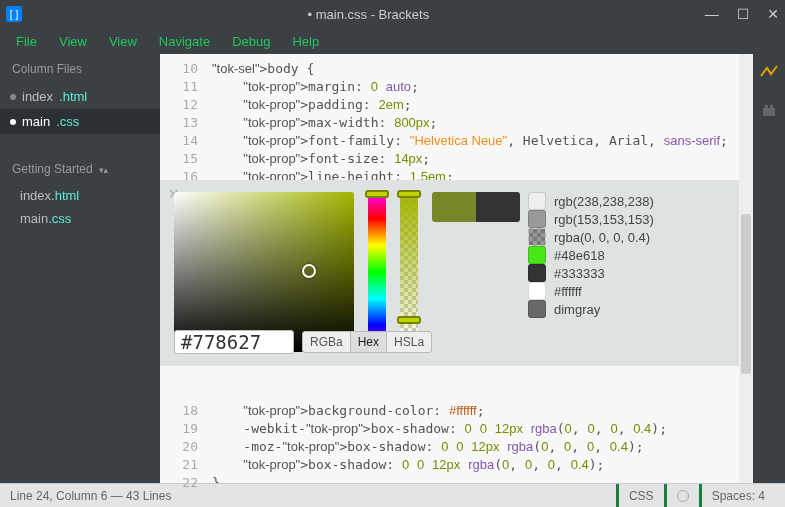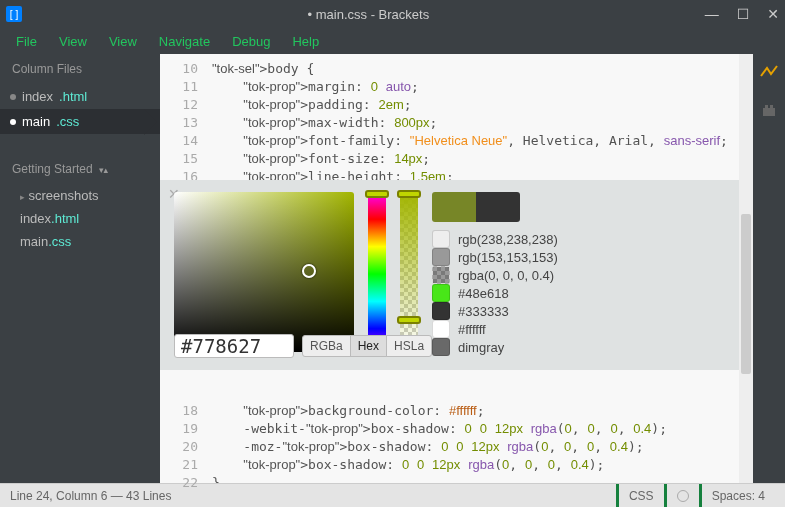--- a/index.html
+++ b/index.html
@@ -32,21 +32,21 @@
 .sb-cell { padding:0 10px; border-left:3px solid #15803d; height:100%; display:flex; align-items:center;}
 .circ{width:12px;height:12px;border:1.5px solid #aaa;border-radius:50%;}
 .picker { position:absolute; top:126px; left:0; right:14px; background:#dfe2e2; padding:12px 14px 14px 14px; display:flex; gap:14px; }
 .picker .close{position:absolute;left:8px;top:6px;color:#aaa;cursor:pointer;font-size:14px;}
 .sv-field { width:180px; height:160px; position:relative; background:linear-gradient(to top,#000,transparent),linear-gradient(to right,#fff,#a2b500); border-radius:3px;}
 .sv-handle{position:absolute;top:72px;left:128px;width:14px;height:14px;border:2px solid #fff;border-radius:50%;box-shadow:0 0 2px #000;}
 .hue-col{width:18px;display:flex;flex-direction:column;gap:6px;}
 .hue-strip{flex:1;border-radius:3px;background:linear-gradient(to bottom,#ff00ff,#ff0000,#ffff00,#00ff00,#00ffff,#0000ff,#ff00ff);position:relative;}
 .alpha-strip{width:18px;height:160px;border-radius:3px;background:linear-gradient(to bottom,#a2b500,transparent),repeating-conic-gradient(#ccc 0 25%,#fff 0 50%) 0 0/8px 8px;position:relative;}
 .slider-handle{position:absolute;left:-3px;width:24px;height:8px;border:2px solid #7a8000;background:#c0d500;border-radius:3px;}
-.swatches-side{display:flex;flex-direction:column;gap:8px;}
+.swatches-side{display:flex;flex-direction:row;gap:8px;}
 .preview{width:88px;height:30px;display:flex;border-radius:3px;overflow:hidden;}
 .preview div{flex:1;}
 .swatch-row{display:flex;align-items:center;gap:8px;font-family:Consolas,monospace;font-size:13px;color:#444;}
 .swatch{width:18px;height:18px;border-radius:3px;border:1px solid rgba(0,0,0,.15);}
 .picker-bottom{position:absolute;bottom:12px;left:14px;display:flex;gap:8px;align-items:center;}
 .color-input{width:120px;height:24px;border:1px solid #bbb;border-radius:3px;padding:0 6px;font-family:Consolas,monospace;font-size:19px;background:#fff;color:#333;}
 .fmt-btns{display:flex;}
 .fmt-btn{border:1px solid #bbb;background:#eee;color:#555;padding:3px 7px;font-size:12px;cursor:pointer;margin-left:-1px;}
 .fmt-btn:first-child{border-radius:3px 0 0 3px;margin-left:0;}
 .fmt-btn:last-child{border-radius:0 3px 3px 0;}
@@ -82,21 +82,20 @@
     <div id="working-files">
         <div class="side-file"><span class="dot"></span>index<span class="dim">.html</span></div>
         <div class="side-file active"><span class="dot"></span>main<span class="dim">.css</span></div>
       </div>
     <div style="height:20px"></div>
     <div class="side-header">
       <span>Getting Started</span>
       <span style="font-size:9px;margin-left:3px">▾▴</span>
     </div>
     <div id="tree">
-        <div class="tree-item folder">screenshots</div>
         <div class="tree-item">index<span class="dim">.html</span></div>
         <div class="tree-item">main<span class="dim">.css</span></div>
       </div>
   </div>
 
   <div class="editor-wrap">
     <div class="gutter" id="gutter-top">10
 11
 12
 13

